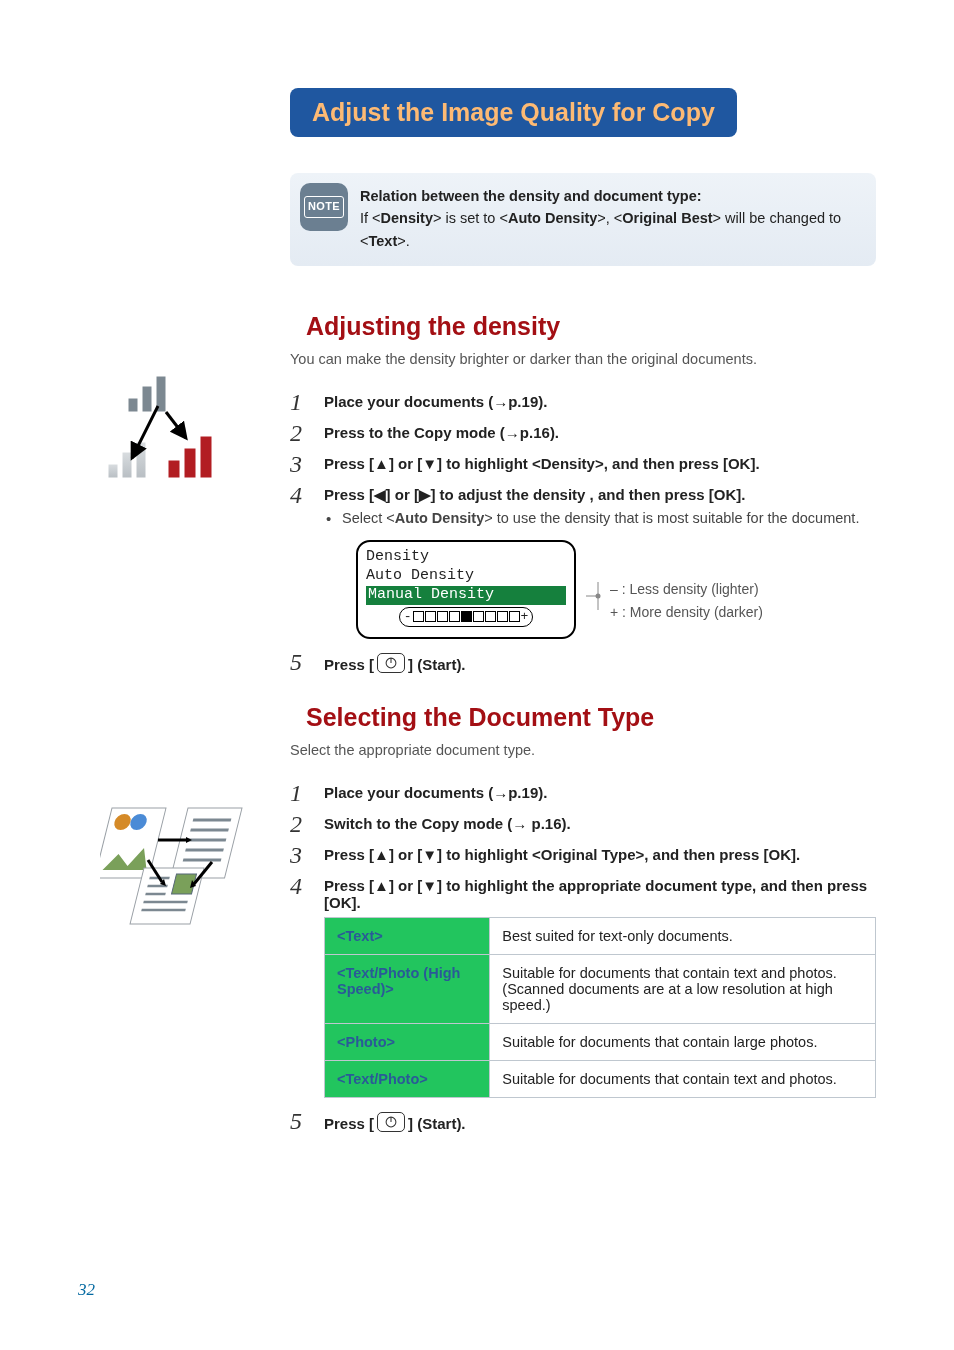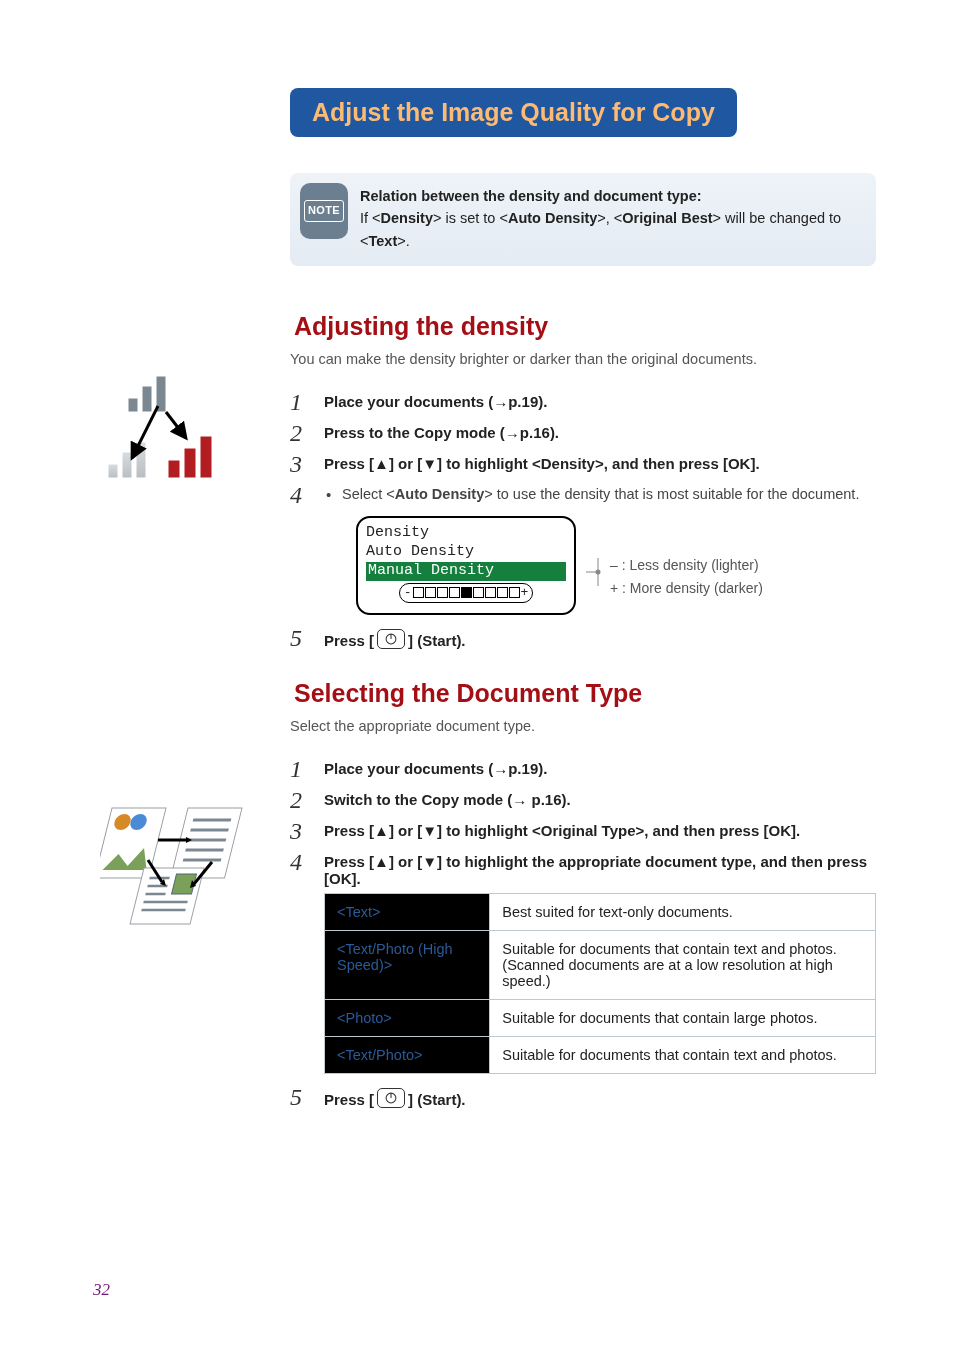--- a/index.html
+++ b/index.html
@@ -1,49 +1,49 @@
 <!DOCTYPE html>
 <html><head>
 <meta charset="utf-8">
 <style>
   html,body{margin:0;padding:0;font-family:"Helvetica Neue",Arial,sans-serif;color:#222;background:#fff}
   body{width:954px;height:1350px;position:relative;box-sizing:border-box;padding:88px 78px 0 290px}
   .title-bar{background:#1f57a0;color:#fdba74;font-weight:700;font-size:25px;padding:10px 22px;border-radius:8px;display:inline-block;margin-bottom:36px}
   .note-box{background:linear-gradient(#eef3f8,#e4ebf3);border-radius:8px;padding:12px 16px 14px 70px;position:relative;margin-bottom:46px;font-size:14.5px;line-height:1.55}
-  .note-badge{position:absolute;left:10px;top:10px;width:48px;height:56px;border-radius:10px;background:#6b7f91;display:flex;align-items:center;justify-content:center}
+  .note-badge{position:absolute;left:10px;top:10px;width:48px;height:48px;border-radius:10px;background:#6b7f91;display:flex;align-items:center;justify-content:center}
   .note-badge span{color:#fff;font-weight:700;font-size:11px;border:1px solid #fff;border-radius:3px;padding:1px 3px;letter-spacing:.3px}
   .note-title{font-weight:700}
   .note-body b{font-weight:700}
-  h2{color:#a30f14;font-size:25px;margin:0 0 10px 4px;font-weight:700}
+  h2{color:#a30f14;font-size:25px;margin:0 0 10px 16px;font-weight:700}
   .lead{font-size:14.5px;color:#555;margin-bottom:26px}
   ol.steps{list-style:none;margin:0 0 30px 0;padding:0;counter-reset:step}
   ol.steps>li{position:relative;padding-left:34px;margin-bottom:14px;font-size:15px}
   ol.steps>li::before{counter-increment:step;content:counter(step);position:absolute;left:0;top:-4px;font-family:"Times New Roman",Georgia,serif;font-style:italic;font-size:24px;font-weight:400;color:#333}
   ol.steps .step-label{font-weight:700}
   .bullet{list-style:none;padding-left:18px;margin:6px 0 0 0;font-size:14.5px;color:#444}
   .bullet li{position:relative;padding-left:0}
   .bullet li::before{content:"•";position:absolute;left:-16px;top:0;font-size:15px}
   .lcd-block{display:flex;align-items:center;gap:14px;margin:14px 0 6px 32px}
   .lcd{border:2px solid #000;border-radius:14px;padding:6px 8px 10px;width:200px;font-family:"Courier New",monospace;font-size:15px;line-height:1.25;background:#fff}
   .lcd .hl{background:#15803d;color:#fff;padding:0 2px;display:inline-block;width:100%;box-sizing:border-box}
   .lcd .bar{border:1.5px solid #000;border-radius:10px;padding:1px 4px;display:inline-flex;align-items:center;gap:1px;margin-top:2px;font-size:13px}
   .lcd .sq{width:9px;height:9px;border:1px solid #000;display:inline-block}
   .lcd .sq.f{background:#000}
   .lcd-legend{font-size:14px;color:#555;line-height:1.6}
   .lcd-legend::before{content:"";display:inline-block;vertical-align:middle}
   .start-btn{display:inline-flex;align-items:center;justify-content:center;border:1.5px solid #333;border-radius:5px;padding:2px 6px;margin:0 3px;position:relative}
   .start-btn svg{width:14px;height:14px}
   table.types{border-collapse:collapse;width:100%;font-size:14.5px;margin-top:6px}
   table.types td,table.types th{border:1px solid #bfc7cf;padding:10px 12px;text-align:left;vertical-align:top}
-  table.types th{background:#000000;font-weight:400;color:#2a5a97;width:30%}
+  table.types th{background:#22c55e;font-weight:700;color:#2a5a97;width:30%}
   .side-illust{position:absolute;left:100px}
   .side-illust.one{top:372px}
   .side-illust.two{top:790px}
   .side-illust svg{display:block}
-  .page-num{position:absolute;left:93px;bottom:50px;font-style:italic;font-family:Georgia,"Times New Roman",serif;font-size:17px;color:#701a75}
+  .page-num{position:absolute;left:78px;bottom:50px;font-style:italic;font-family:Georgia,"Times New Roman",serif;font-size:17px;color:#0369a1}
 </style>
 </head>
 <body>
 
 
 
 
 <div class="side-illust one">
   <svg width="140" height="130" viewBox="0 0 140 130">
     <defs>
@@ -129,20 +129,21 @@
 </div>
 
 <h2>Adjusting the density</h2>
 <div class="lead">You can make the density brighter or darker than the original documents.</div>
 
 <ol class="steps">
   <li><span class="step-label">Place your documents (→p.19).</span></li>
   <li><span class="step-label">Press to the Copy mode (→p.16).</span></li>
   <li><span class="step-label">Press [▲] or [▼] to highlight &lt;Density&gt;, and then press [OK].</span></li>
   <li>
+    <span class="step-label">Press [◀] or [▶] to adjust the density , and then press [OK].</span>
     <ul class="bullet">
         <li>
       <span>Select &lt;</span><b>Auto Density</b><span>&gt; to use the density that is most suitable for the document.</span>
     </li>
       </ul>
     <div class="lcd-block">
       <div class="lcd">
         <div>Density</div>
         <div> Auto Density</div>
         <div class="hl"> Manual Density</div>

